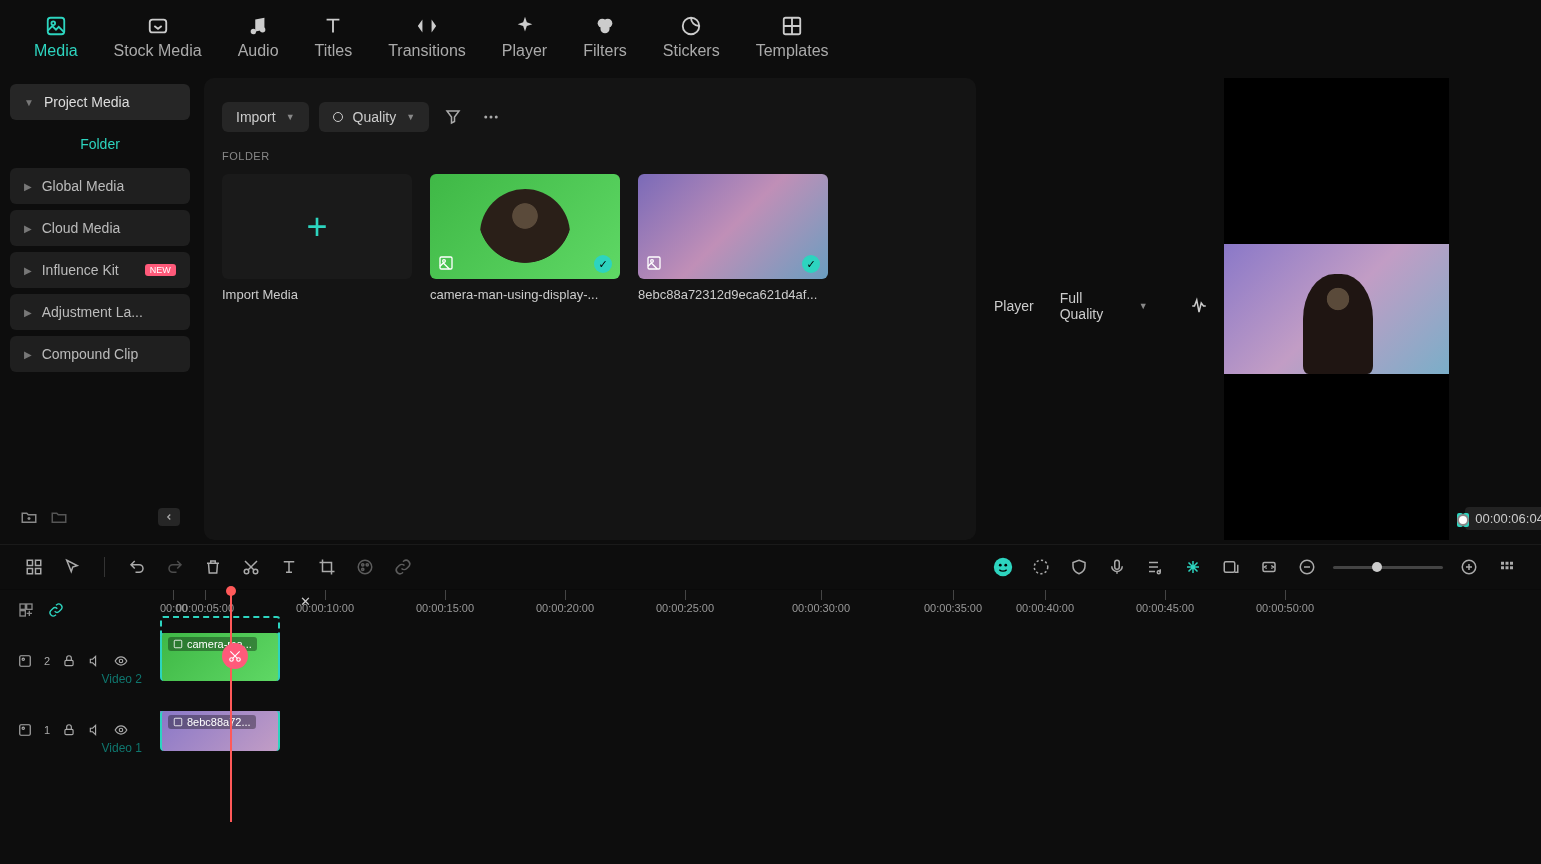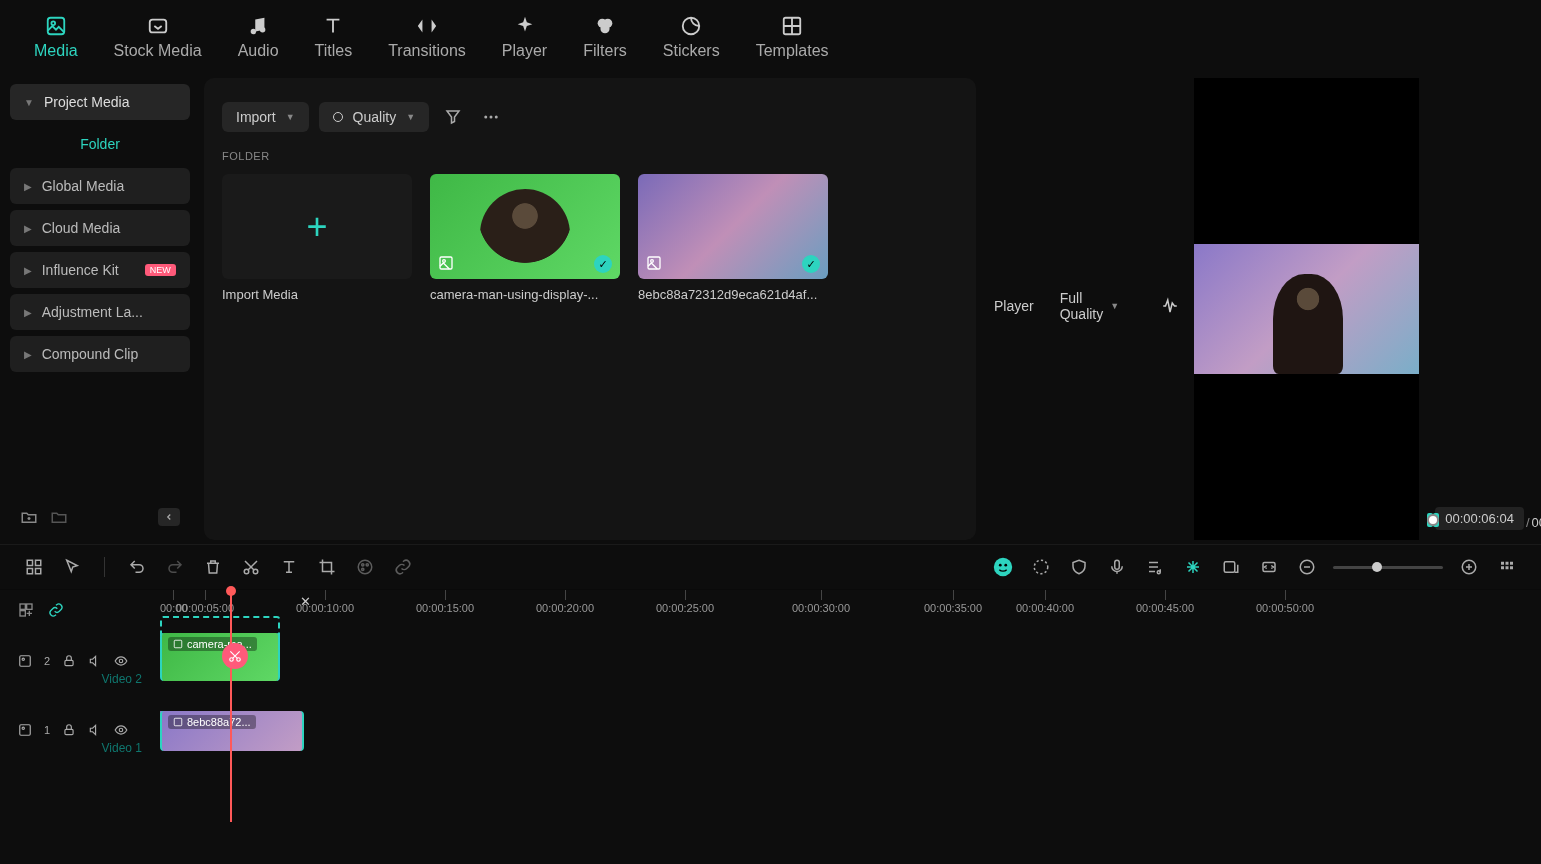--- a/index.html
+++ b/index.html
@@ -44,21 +44,21 @@
 .man-silhouette { position: absolute; bottom: 0; left: 50%; transform: translateX(-50%); width: 90px; height: 90px; background: radial-gradient(circle at 50% 30%, #5a4a3a 16%, #2a1f18 17%, #2a1f18 60%, transparent 61%); border-radius: 50% 50% 10% 10%; }
 .plus-big { color: #2dd4bf; font-size: 36px; font-weight: 300; }
 .thumb-icon { position: absolute; bottom: 6px; left: 8px; width: 18px; height: 18px; color: #fff; }
 .check-badge { position: absolute; bottom: 6px; right: 8px; width: 18px; height: 18px; border-radius: 50%; background: #2dd4bf; display: flex; align-items: center; justify-content: center; color: #000; font-size: 11px; }
 .caption { margin-top: 8px; font-size: 13px; color: #ccc; white-space: nowrap; overflow: hidden; text-overflow: ellipsis; }
 
 
 .player-panel { width: 555px; margin: 4px 6px 4px 0; display: flex; flex-direction: row; }
 .player-header { display: flex; align-items: center; padding: 4px 14px 10px; gap: 14px; }
 .player-header .title { color: #ccc; font-size: 14px; }
-.quality-select { display: flex; align-items: center; padding: 4px 12px; border-radius: 4px; font-size: 14px; color: #ccc; cursor: pointer; }
+.quality-select { display: flex; align-items: center; gap: 30px; padding: 4px 12px; border-radius: 4px; font-size: 14px; color: #ccc; cursor: pointer; }
 .player-header .spacer { flex: 1; }
 .video-area { flex: 1; background: #000; display: flex; align-items: center; justify-content: center; }
 .video-canvas { width: 225px; height: 395px; background: #000; display: flex; align-items: center; justify-content: center; }
 .video-frame { width: 100%; height: 130px; background: linear-gradient(135deg, #8a78c8, #c29dc5, #7aaec8); position: relative; }
 .video-frame .man { position: absolute; left: 35%; bottom: 0; width: 70px; height: 100px; background: radial-gradient(circle at 50% 25%, #5a4a3a 13%, #1f1512 14%); border-radius: 45% 45% 8% 8%; }
 
 
 .scrubber-row { display: flex; align-items: flex-end; gap: 2px; padding: 10px 14px; }
 .scrub-track { flex: 1; height: 20px; position: relative; }
 .scrub-line { position: absolute; top: 50%; left: 0; right: 0; height: 3px; background: #444; border-radius: 2px; }
@@ -97,21 +97,21 @@
 
 
 .tracks { display: flex; flex-direction: column; }
 .track-row { display: flex; align-items: stretch; height: 82px; }
 .track-head { width: 160px; display: flex; flex-direction: column; justify-content: center; gap: 4px; padding: 6px 18px; }
 .track-head-icons { display: flex; gap: 12px; align-items: center; color: #aaa; }
 .track-name { font-size: 12px; color: #0f766e; text-align: right; }
 .track-lane { flex: 1; position: relative; }
 .clip { position: absolute; top: 4px; left: 0; height: 48px; border-radius: 4px; overflow: hidden; border-right: 2px solid #2dd4bf; border-left: 2px solid #2dd4bf; }
 .clip.v2 { width: 120px; background: linear-gradient(135deg,#3fb846,#5fd865); }
-.clip.v1 { width: 144px; background: linear-gradient(135deg,#8a78c8,#c29dc5); top: 0; height: 40px; }
+.clip.v1 { width: 120px; background: linear-gradient(135deg,#8a78c8,#c29dc5); top: 0; height: 40px; }
 .clip-label { position: absolute; top: 4px; left: 6px; font-size: 11px; color: #fff; display: flex; align-items: center; gap: 4px; background: rgba(0,0,0,0.35); padding: 1px 5px; border-radius: 3px; }
 .clip-audio { position: absolute; bottom: -16px; left: 0; width: 120px; height: 16px; background: #8b7cc9; border-radius: 0 0 4px 4px; }
 .cut-badge { position: absolute; top: 14px; left: 62px; width: 26px; height: 26px; background: #ff5a7a; border-radius: 50%; display: flex; align-items: center; justify-content: center; color: #fff; font-size: 12px; z-index: 20; }
 
 svg { display: block; }
 </style>
 </head>
 <body>
 
 <div class="top-nav">

